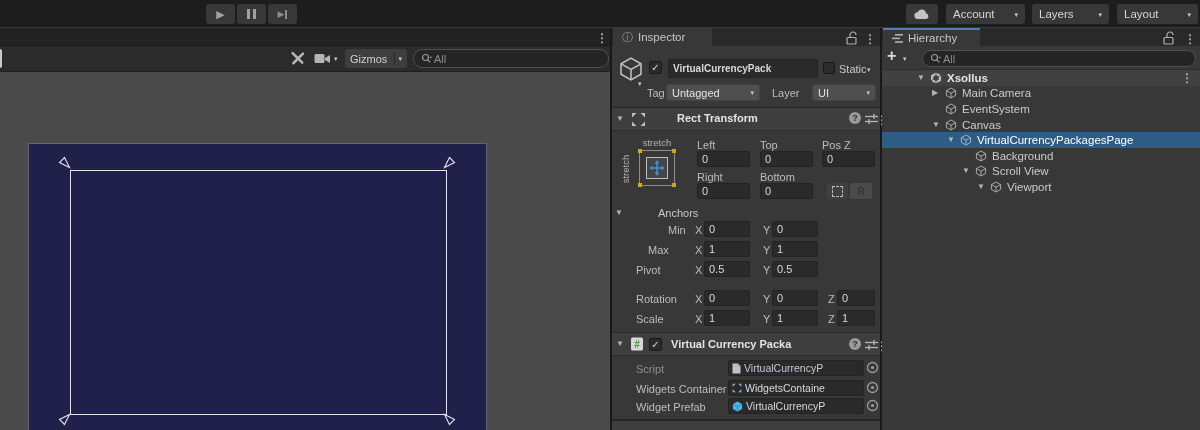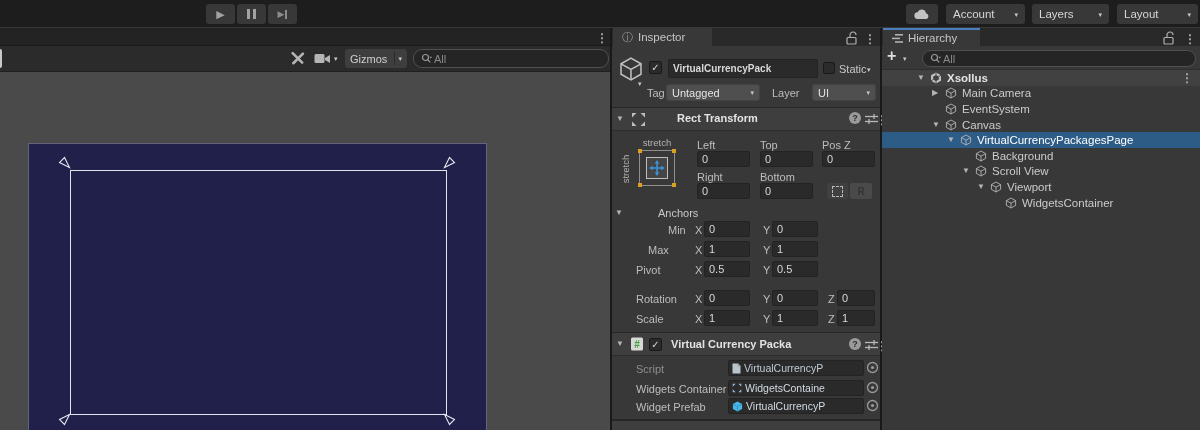--- a/index.html
+++ b/index.html
@@ -439,25 +439,15 @@
       <div class="h-row" style="padding-left: 95px;">
         <span class="h-arrow">▼</span>
         <span class="h-icon">
           <svg width="12" height="12" viewBox="0 0 12 12">
             <path d="M6 1 L10.6 3.6 V8.4 L6 11 L1.4 8.4 V3.6 Z" fill="none" stroke="#b6b6b6" stroke-width="0.9"></path>
             <path d="M1.4 3.6 L6 6.2 L10.6 3.6 M6 6.2 V11" fill="none" stroke="#b6b6b6" stroke-width="0.9"></path>
           </svg>
         </span>
         <span class="h-label">Viewport</span>
       </div>
-      <div class="h-row" style="padding-left: 110px;">
-        <span class="h-arrow"></span>
-        <span class="h-icon">
-          <svg width="12" height="12" viewBox="0 0 12 12">
-            <path d="M6 1 L10.6 3.6 V8.4 L6 11 L1.4 8.4 V3.6 Z" fill="none" stroke="#b6b6b6" stroke-width="0.9"></path>
-            <path d="M1.4 3.6 L6 6.2 L10.6 3.6 M6 6.2 V11" fill="none" stroke="#b6b6b6" stroke-width="0.9"></path>
-          </svg>
-        </span>
-        <span class="h-label">WidgetsContainer</span>
-      </div>
     </div>
 
 </div>
 
 </body></html>

